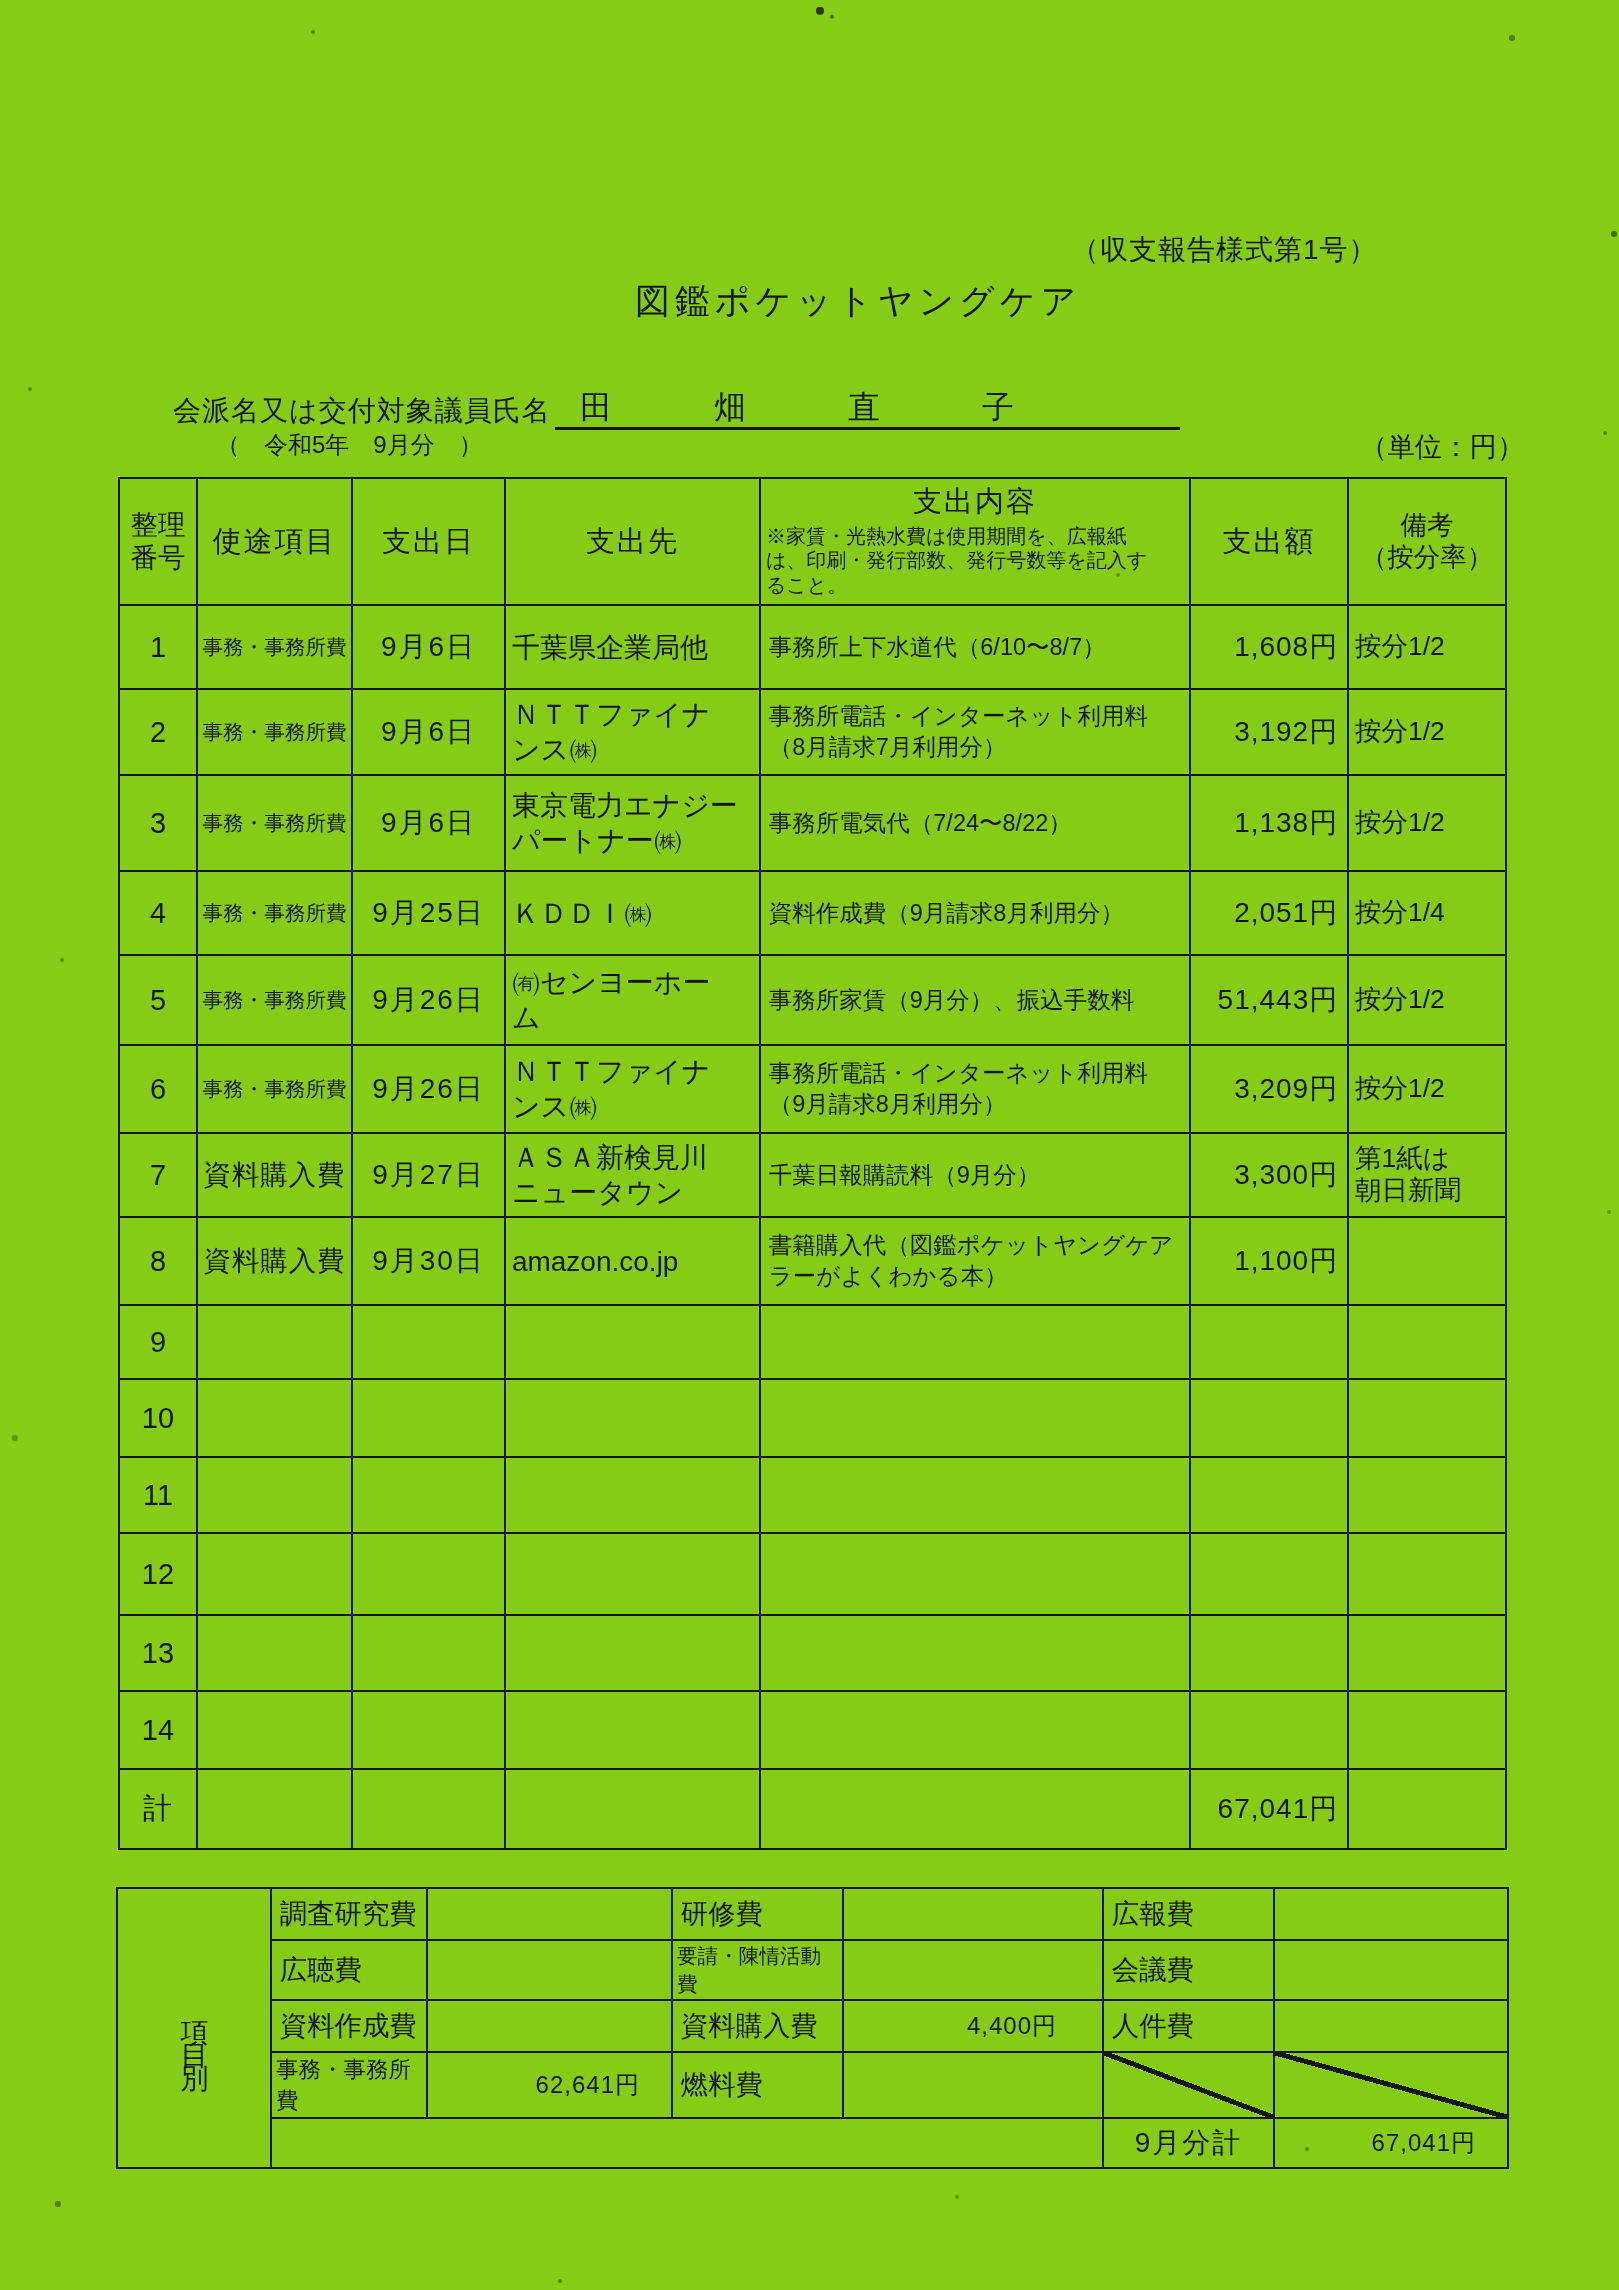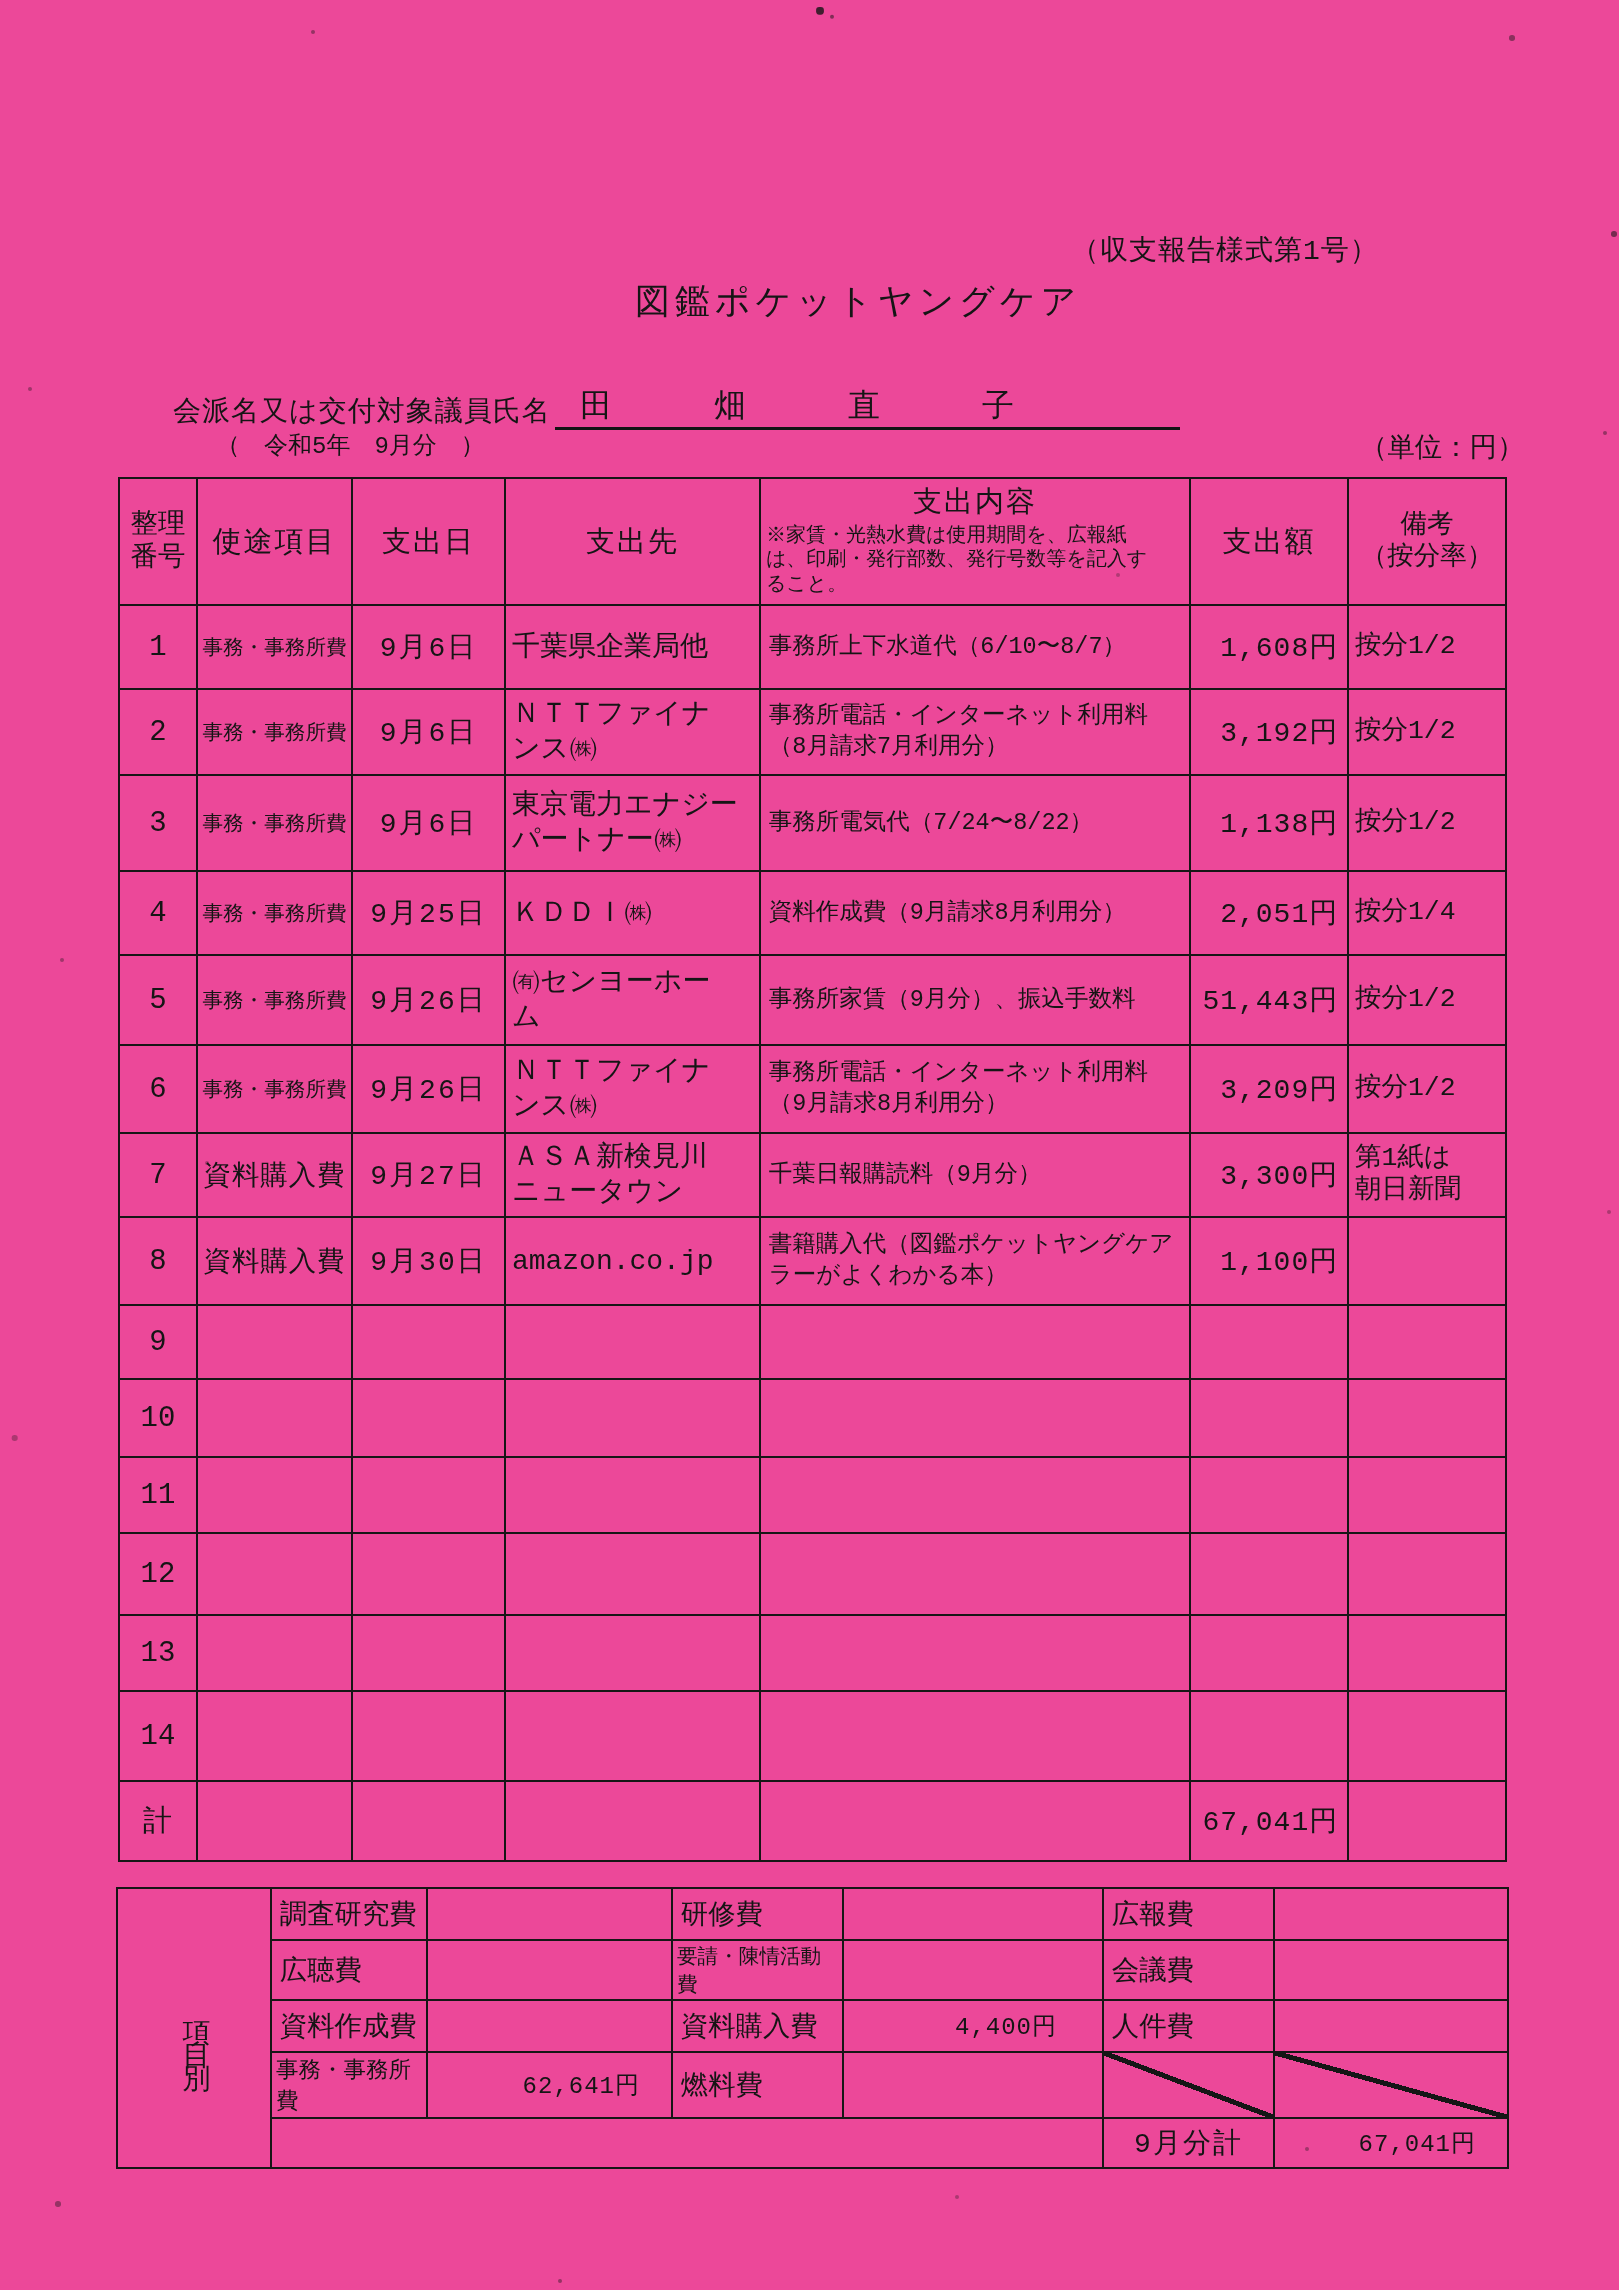--- a/index.html
+++ b/index.html
@@ -1,22 +1,22 @@
 <!DOCTYPE html>
 <html><head>
 <meta charset="utf-8">
 <title>政務活動費支出明細書</title>
 <style>
   html,body{margin:0;padding:0;background:#ddd;}
   .page{
     position:relative;
     width:1619px;height:2291px;
-    background:#ec4899;
+    background:#84cc16;
     color:#151515;
-    font-family:Liberation Mono, monospace;
+    font-family:Liberation Sans, sans-serif;
     overflow:hidden;
   }
   
   .form-number{position:absolute;left:1071px;top:231px;font-size:28px;letter-spacing:1px;}
   .doc-title{position:absolute;left:635px;top:278px;font-size:35px;letter-spacing:4.9px;}
   .name-line{position:absolute;left:173px;top:390px;font-size:28px;white-space:nowrap;}
   .name-label{letter-spacing:1px;}
   .name-underline{
     display:inline-block;width:600px;margin-left:3.9px;
     border-bottom:3.9px solid #141414;
@@ -254,21 +254,21 @@
       </tr>
       <tr style="height:76px">
         <td class="no">13</td>
         <td class="cat"></td>
         <td class="date"></td>
         <td class="payee"></td>
         <td class="content"></td>
         <td class="amount"></td>
         <td class="note"></td>
       </tr>
-      <tr style="height:90px">
+      <tr style="height:78px">
         <td class="no">14</td>
         <td class="cat"></td>
         <td class="date"></td>
         <td class="payee"></td>
         <td class="content"></td>
         <td class="amount"></td>
         <td class="note"></td>
       </tr>
       <tr style="height:80px">
         <td class="total-label">計</td>

